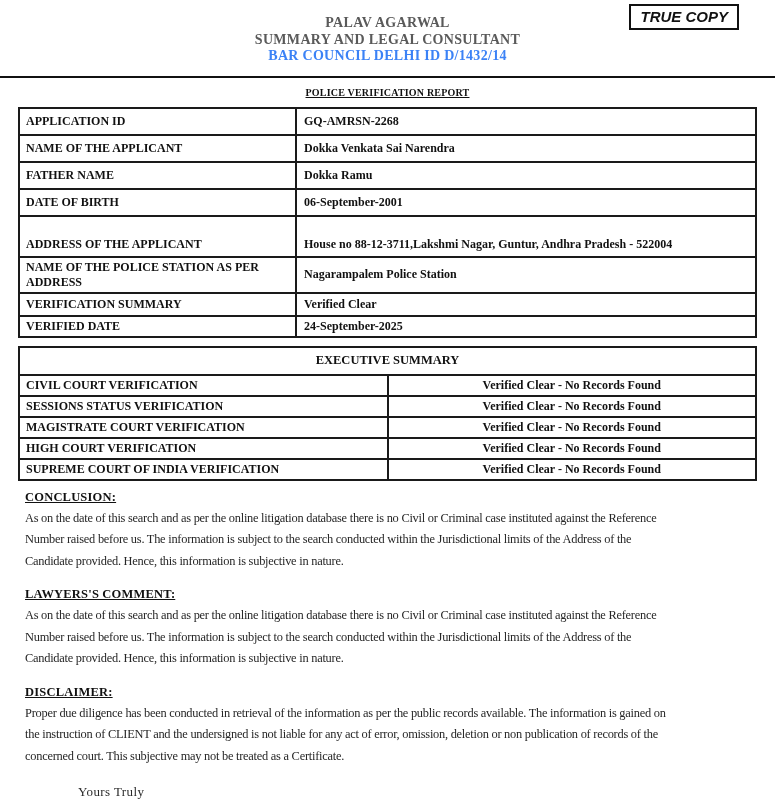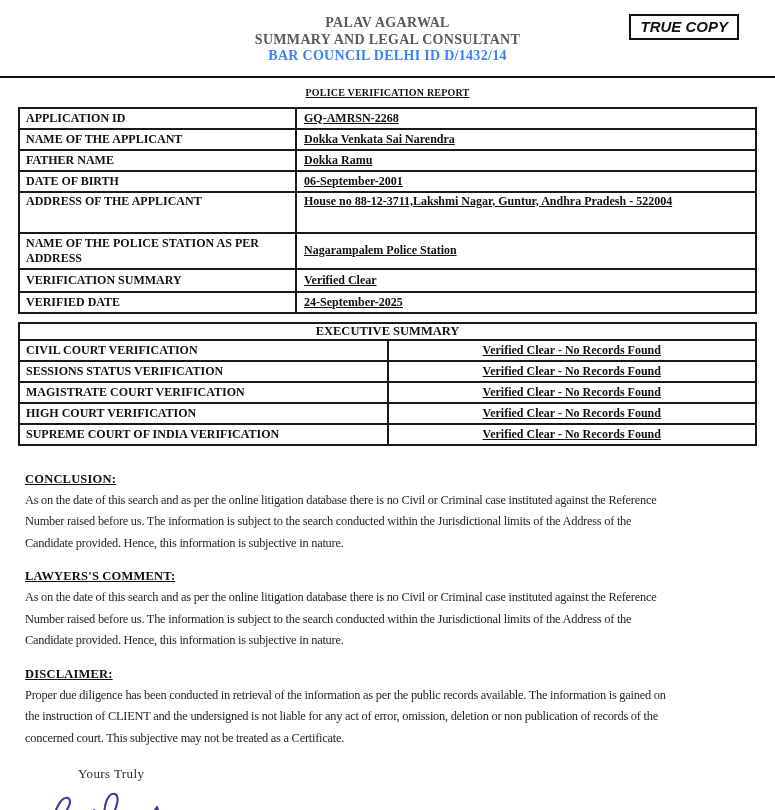--- a/index.html
+++ b/index.html
@@ -9,57 +9,57 @@
     background:#ffffff; color:#1c1c1c;
     font-family:"Liberation Serif", serif;
     padding-top:15px;
   }
   
   .letterhead { text-align:center; line-height:16.5px; }
   .letterhead div {
     font-weight:bold; font-size:14px; color:#5a5a5a; letter-spacing:0.3px;
   }
   .stamp {
-    position:absolute; top:14px; right:36px;
+    position:absolute; top:4px; right:36px;
     border:2.5px solid #111; padding:2px 9px 3px 9px;
     font-family:"Liberation Sans", sans-serif;
     font-weight:bold; font-style:italic; font-size:15px; color:#111;
     background:#fff;
   }
   .rule { margin-top:11px; height:2px; background:#111; width:775px; }
   .report-title {
     margin-top:9px; text-align:center;
     font-weight:bold; font-size:10px; color:#111;
     text-decoration:underline; letter-spacing:0.2px;
   }
   
   .tablewrap { padding:0 18px; }
   table { width:100%; border-collapse:collapse; table-layout:fixed; }
   .details-table { margin-top:9px; }
   td, th { border:2px solid #1a1a1a; font-size:12px; font-weight:bold; color:#111; }
   .lbl { width:277px; padding:2px 6px; vertical-align:middle; }
-  .val { padding:2px 7px; vertical-align:middle;text-decoration:underline; }
-  tr.r1 td, tr.r2 td, tr.r3 td, tr.r4 td { height:21px; }
-  tr.r5 td { height:41px; vertical-align:top; padding-top:1px; }
+  .val { padding:2px 7px; vertical-align:middle; }
+  tr.r1 td, tr.r2 td, tr.r3 td, tr.r4 td { height:27px; }
+  tr.r5 td { height:41px; vertical-align:top; padding-top:20px; }
   tr.r6 td { height:34px; }
   tr.r7 td { height:23px; vertical-align:top; padding-top:3px; }
   tr.r8 td { height:18px; }
   tr.r8 td.val { vertical-align:top; padding-top:2px; }
   .exec-table { margin-top:8px; }
-  .exec-table th { height:17px; font-size:12.5px; text-align:center; font-weight:bold; }
+  .exec-table th { height:28px; font-size:12.5px; text-align:center; font-weight:bold; }
   .exec-table td { height:20px; }
   .exec-table .lbl { white-space:nowrap; overflow:hidden; }
   .exec-table .val { text-align:center;margin-left:48px; }
   
   .sections { padding:0 22px 0 25px; }
   .sec-heading {
     font-weight:bold; font-size:12.5px; color:#111;
     text-decoration:underline; letter-spacing:0.2px;
   }
-  .sec-heading.first { margin-top:26px;text-decoration:underline; }
+  .sec-heading.first { margin-top:9px;text-decoration:underline; }
   .sec-heading.later { margin-top:15px; }
   .sec-body { margin-top:3px; font-size:12.4px; line-height:21.5px; color:#262626; letter-spacing:-0.25px; }
   
   .closing { margin:17px 0 0 53px; font-size:13px; color:#2a2a2a; letter-spacing:0.4px; }
   .signature { margin:3px 0 0 20px; display:block; }
 </style>
 </head>
 <body>
 
 <div class="page">

